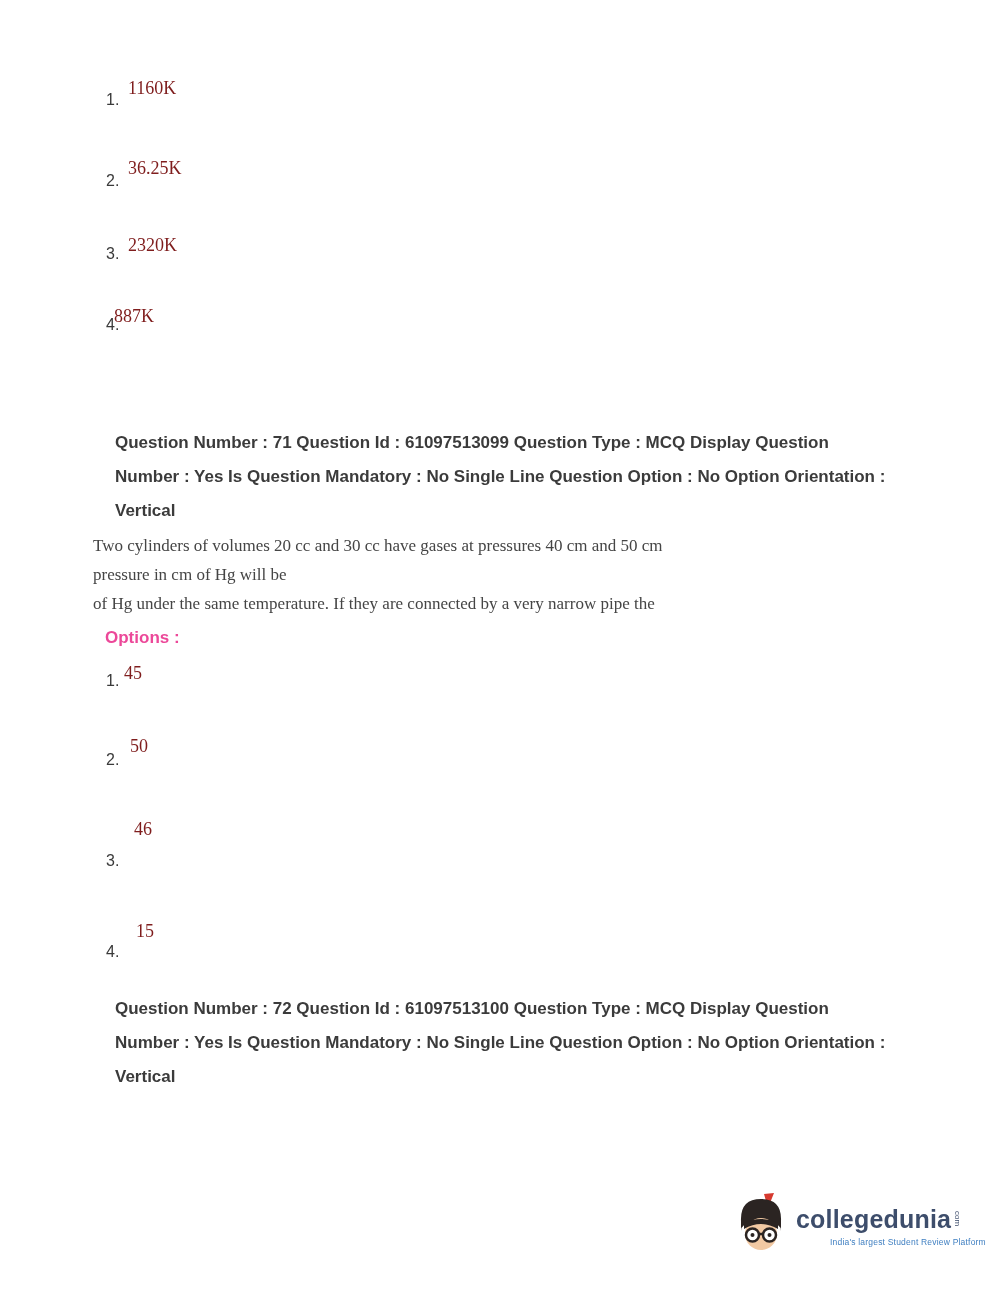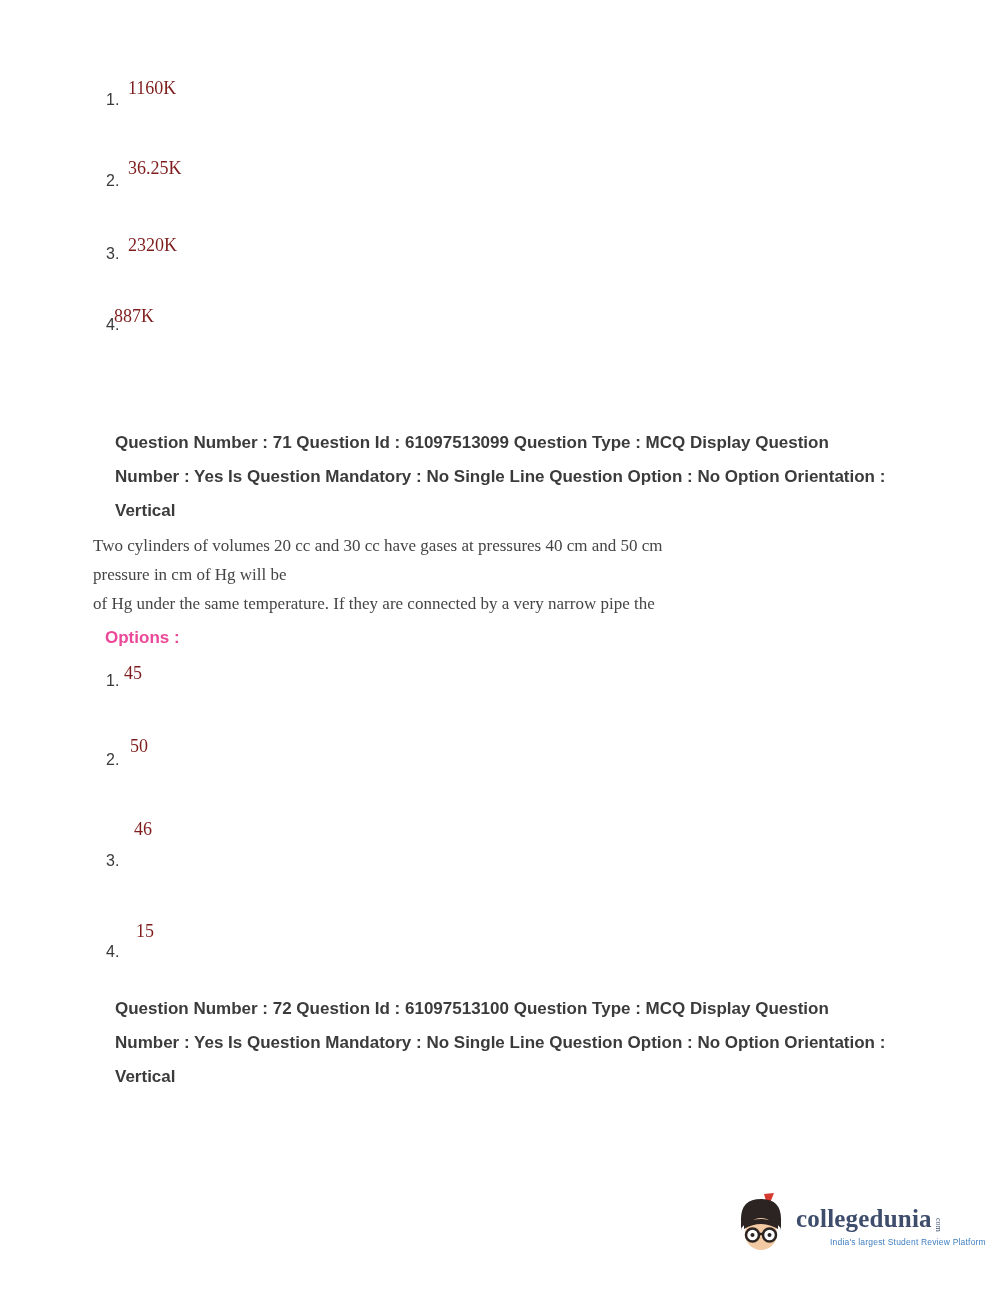--- a/index.html
+++ b/index.html
@@ -78,22 +78,21 @@
     background: #c9ced6;
     margin: 0 8px 0 4px;
   }
   .brand-block {
     display: flex;
     flex-direction: column;
     justify-content: center;
   }
   .brand-line {
     display: flex;
-    align-items: flex-end;
-    font-family: Liberation Serif, serif;
+    align-items: center;
   }
   .brand-name {
     font-size: 25px;
     font-weight: bold;
     color: #3d4d6b;
     letter-spacing: 0.2px;
     line-height: 26px;
   }
   .brand-suffix {
     font-size: 8px;

